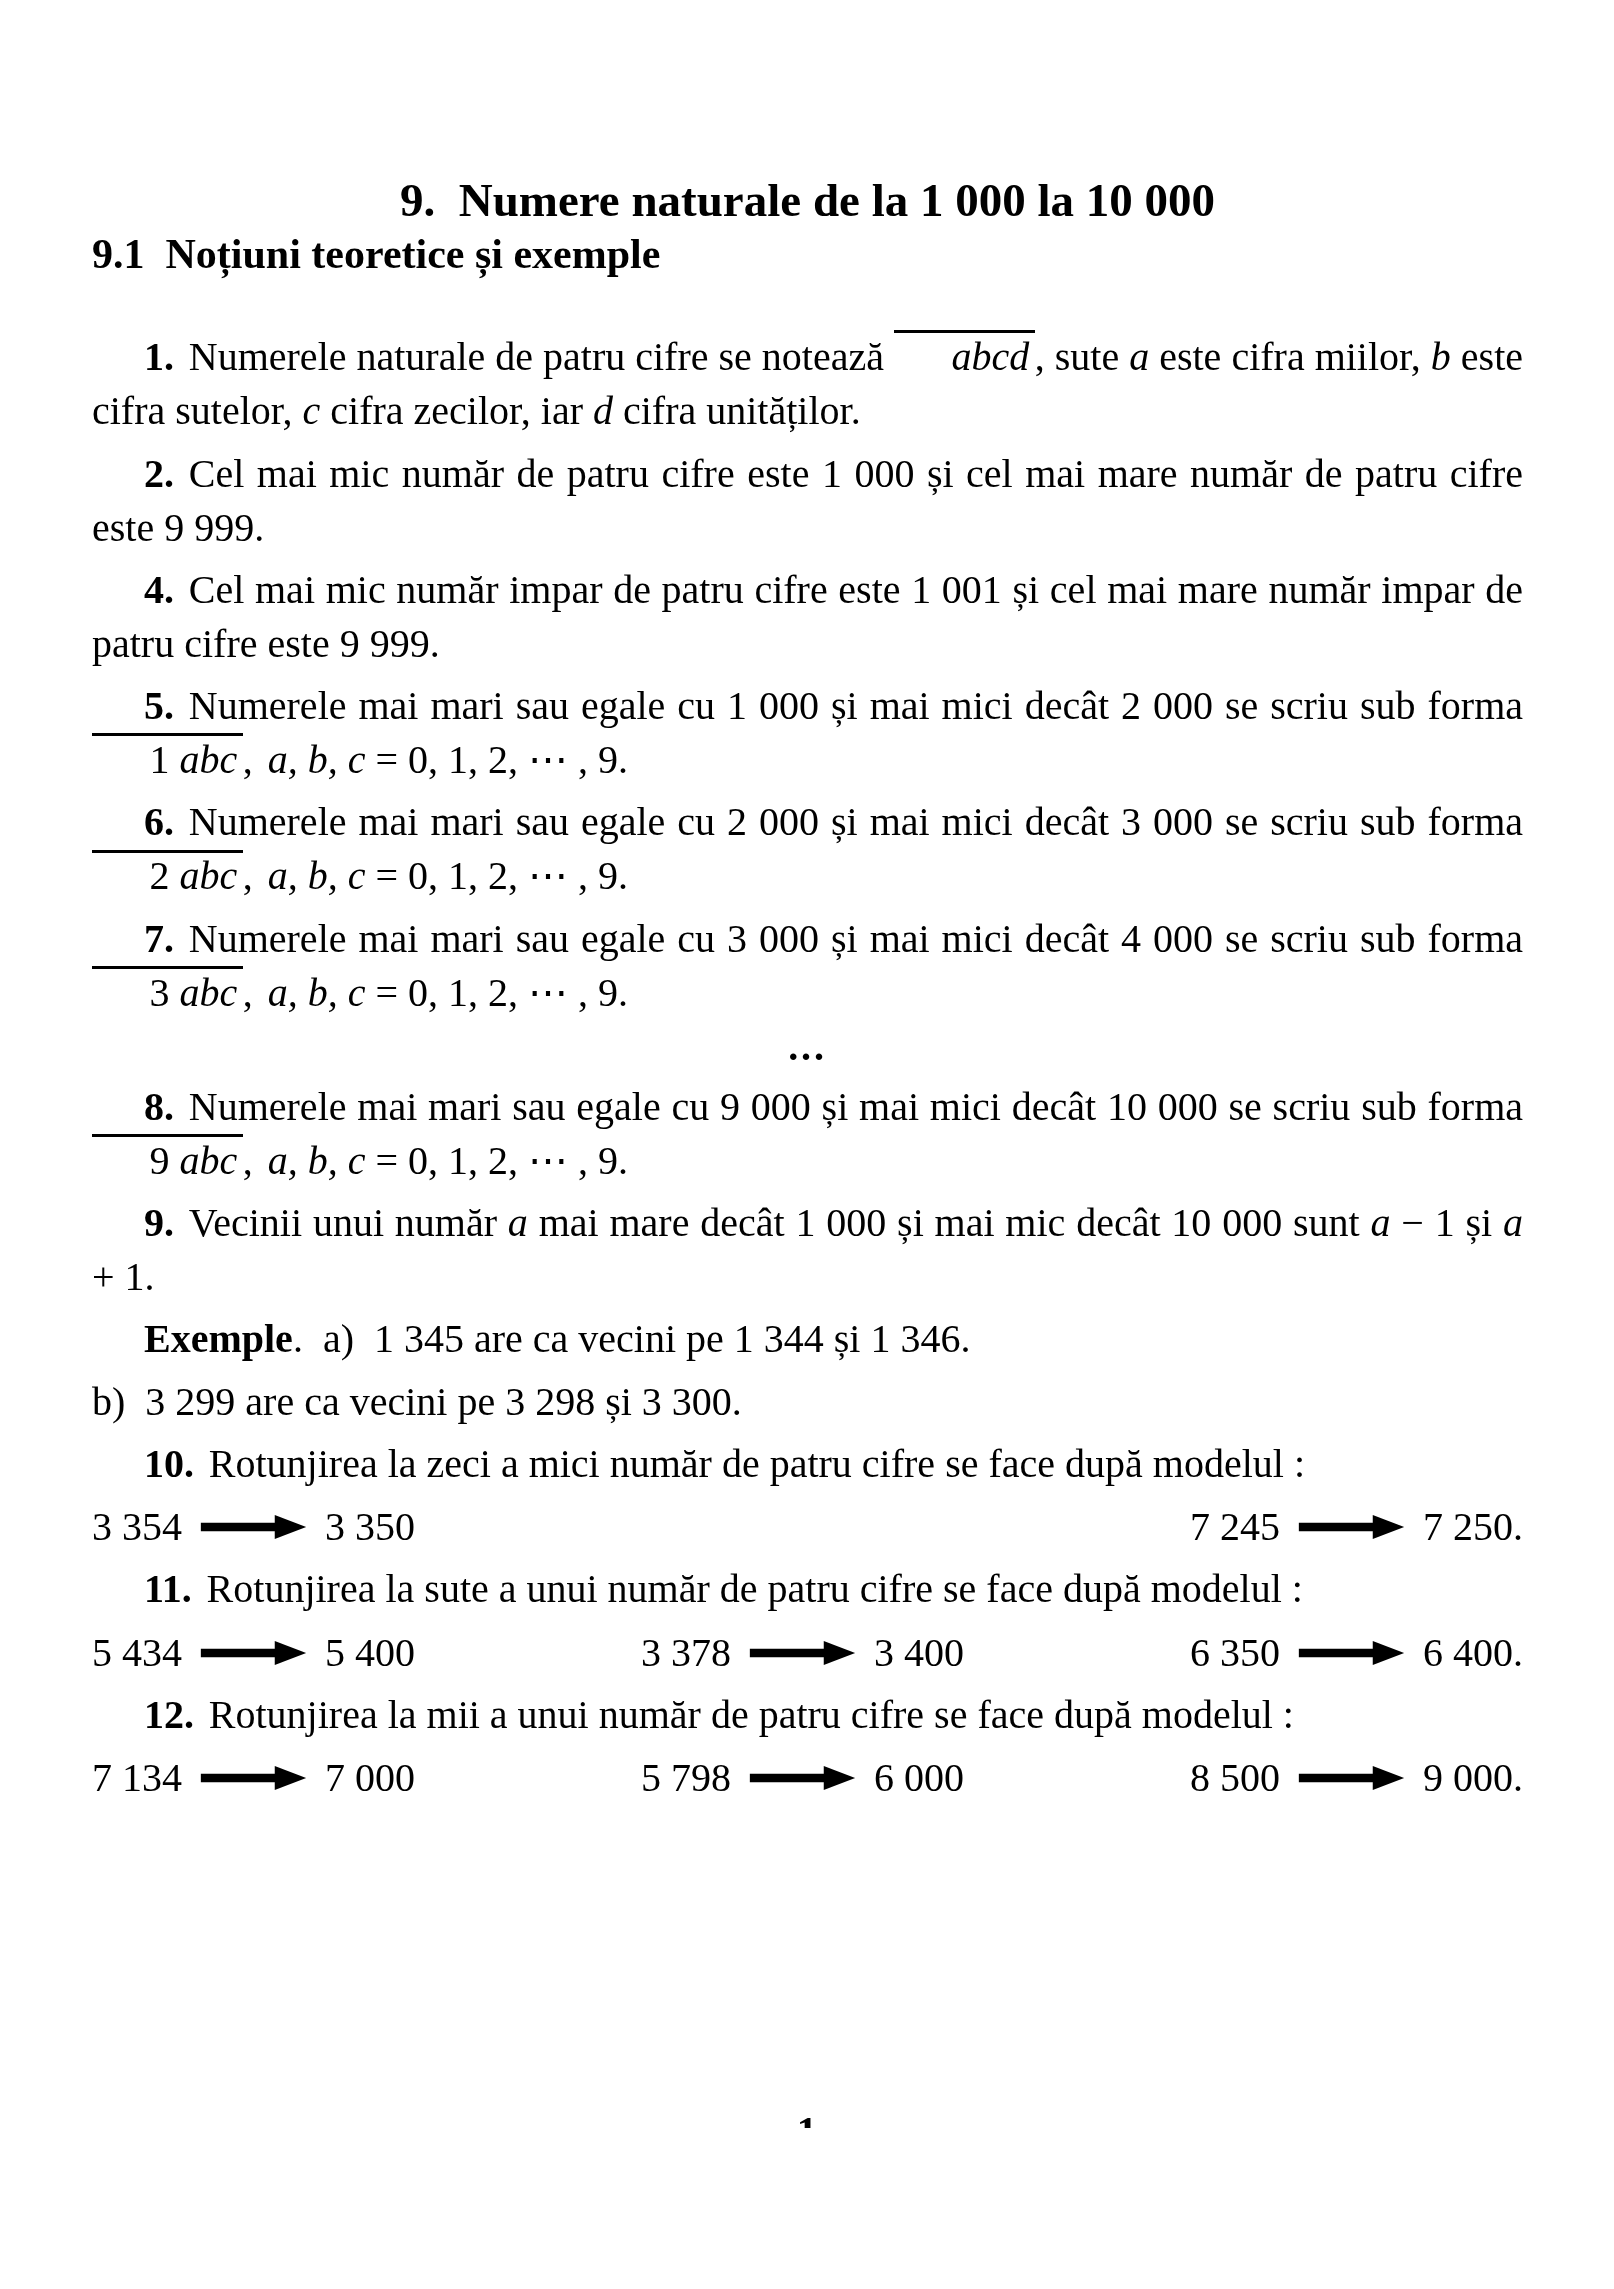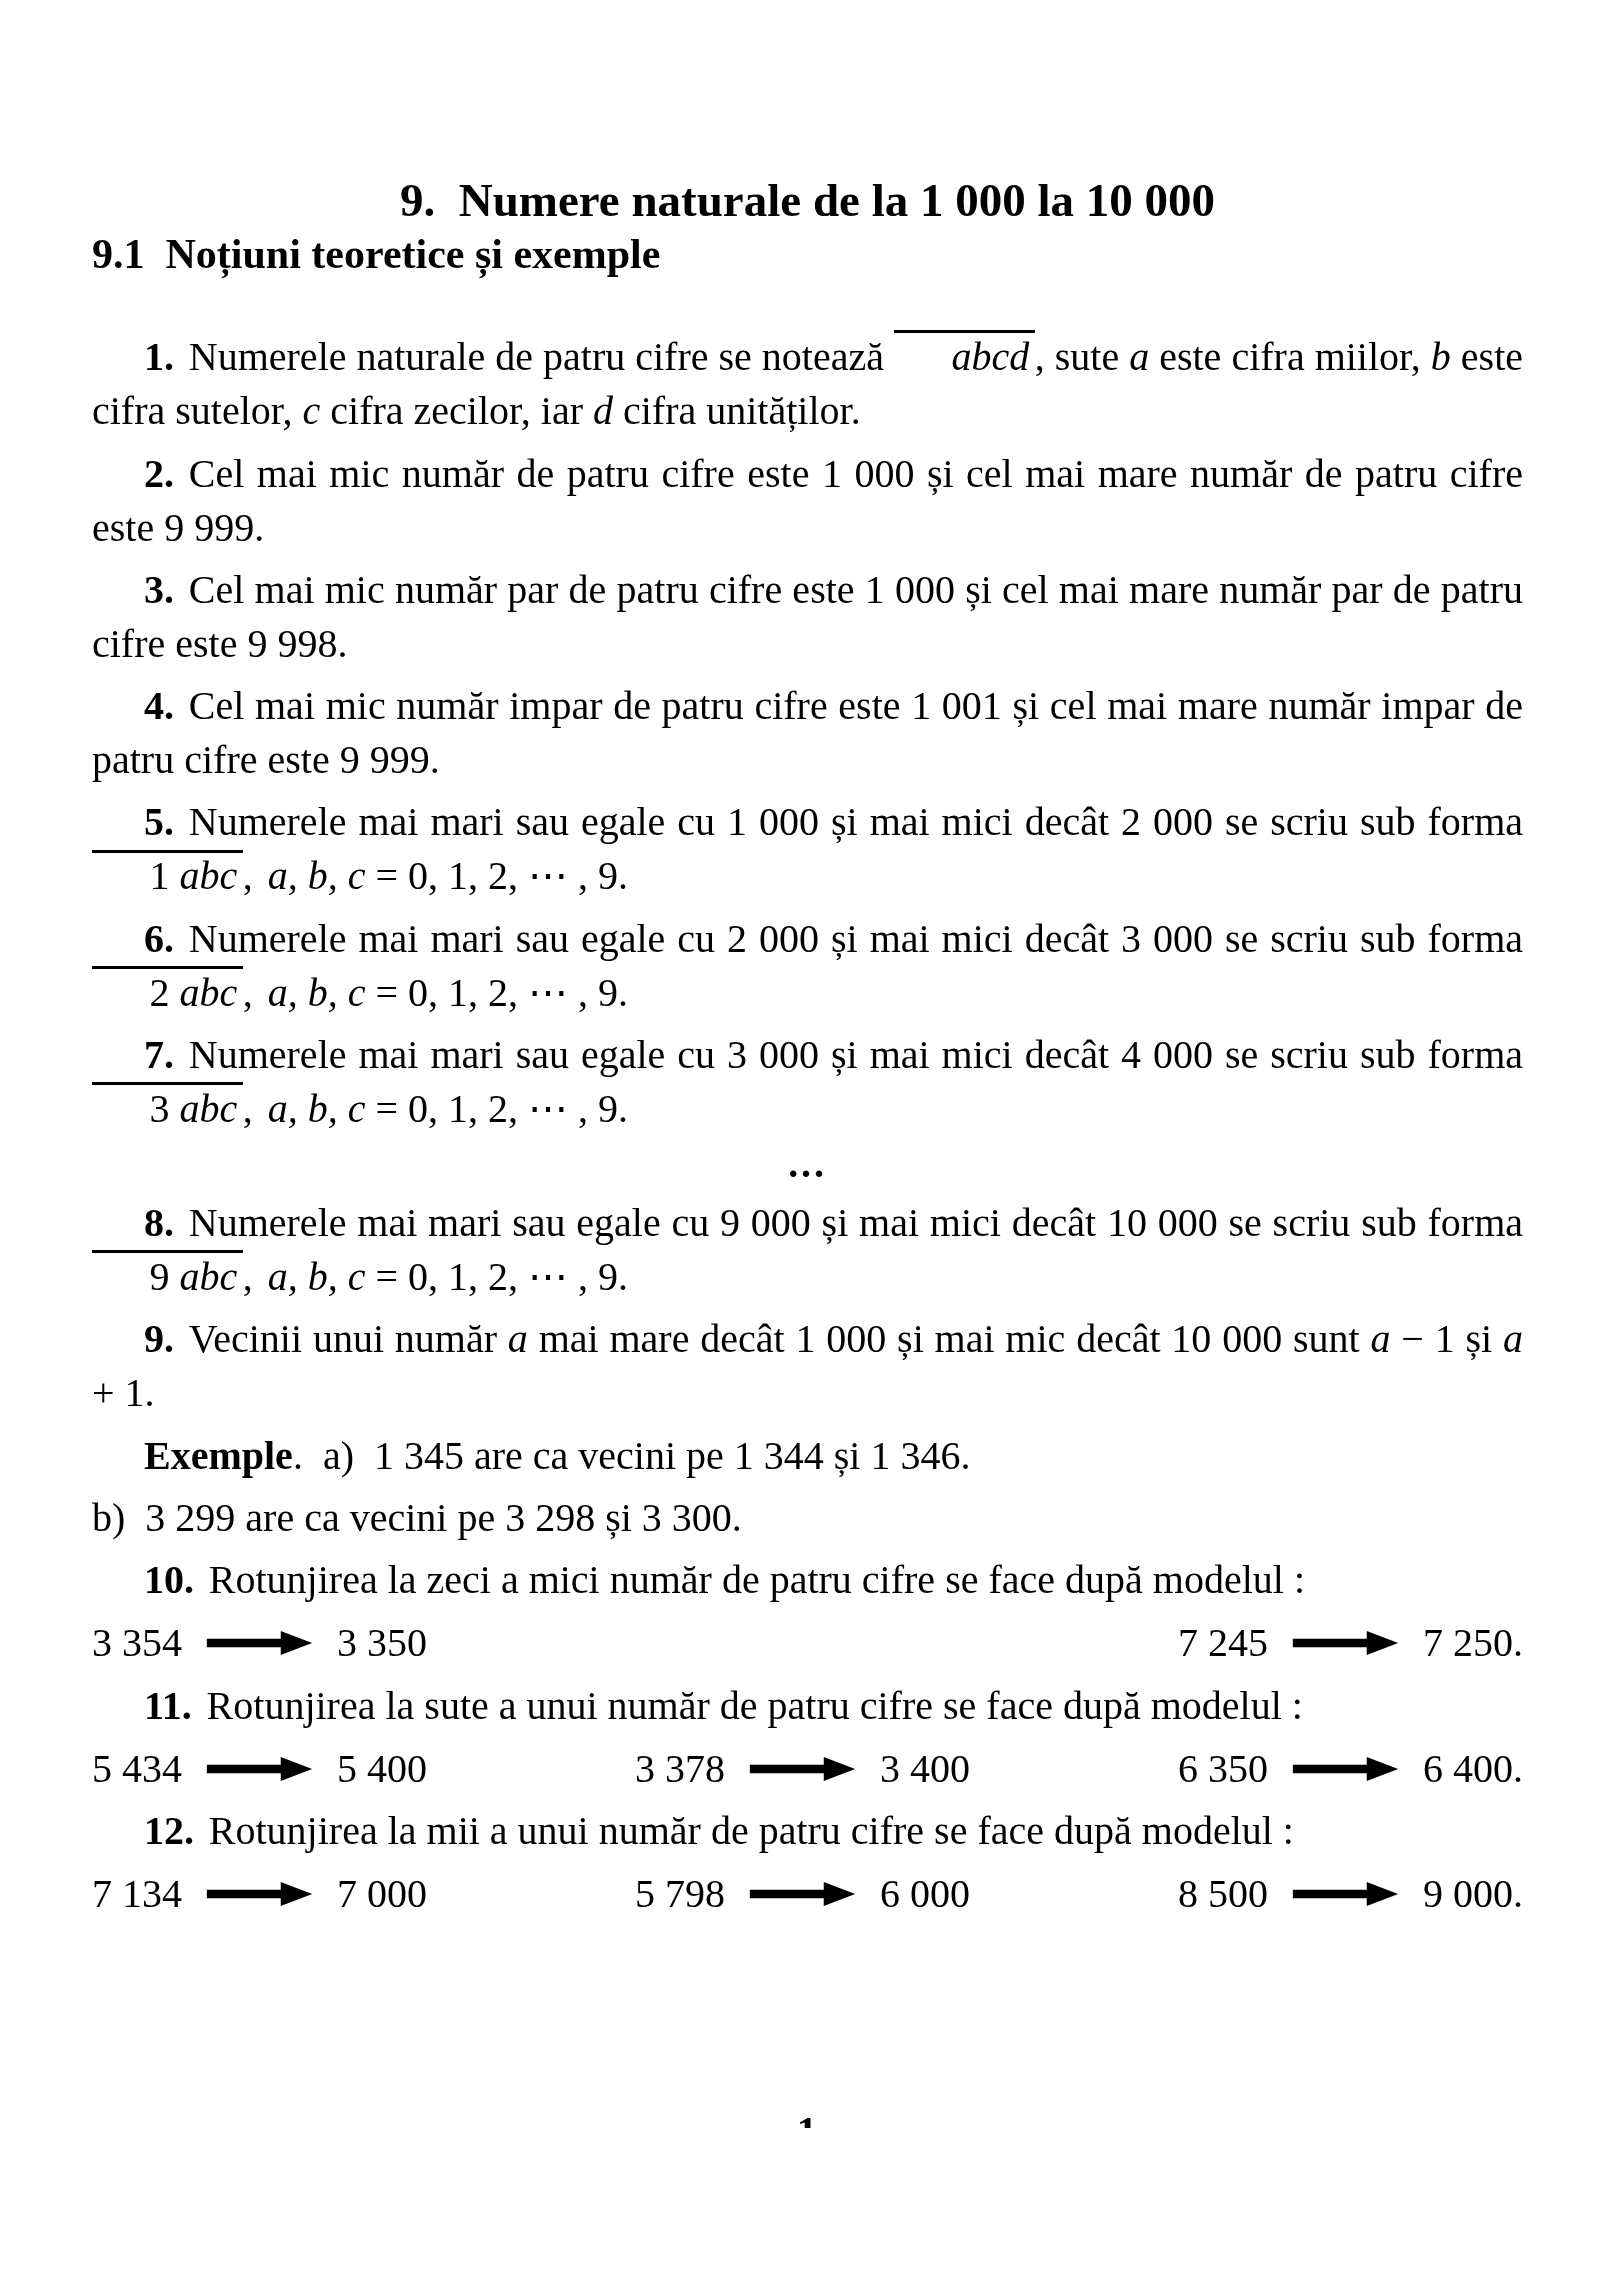--- a/index.html
+++ b/index.html
@@ -30,21 +30,21 @@
   }
   .vars { margin-left: 15px; }
   .dots-row {
     text-align: center; font-weight: bold;
     font-size: 40px; line-height: 48px; margin-top: 3.7px; letter-spacing: 2.8px;
   }
   .arrow-row {
     display: flex; justify-content: space-between; align-items: center;
     margin-top: 9.2px; font-size: 40px; line-height: 54px;
   }
-  .pair { display: flex; align-items: center; gap: 23px; }
+  .pair { display: flex; align-items: center; gap: 17px; }
   .arrow-icon { display: block; flex: 0 0 auto; }
   .page-number {
     position: absolute; left: 0; top: 2106px; width: 100%;
     text-align: center; font-size: 41px; font-weight: bold;
   }
 </style>
 </head>
 <body>
 
 <div class="page">
@@ -52,21 +52,20 @@
 
     <div class="title">9.&nbsp; Numere naturale de la 1&nbsp;000 la 10&nbsp;000</div>
     <div class="subtitle">9.1&nbsp; Noțiuni teoretice și exemple</div>
 
     <div class="bodytext">
 
       <p class="para"><b class="num">1.</b><span>Numerele naturale de patru cifre se notează </span><span class="ov"><i>abcd</i></span><span>, sute </span><i>a</i><span> este cifra miilor, </span><i>b</i><span> este cifra sutelor, </span><i>c</i><span> cifra zecilor, iar </span><i>d</i><span> cifra unităților.</span></p>
 
       <p class="para"><b class="num">2.</b><span>Cel mai mic număr de patru cifre este 1&nbsp;000 și cel mai mare număr de patru cifre este 9&nbsp;999.</span></p>
 
-      <p class="para"><b class="num">3.</b><span>Cel mai mic număr par de patru cifre este 1&nbsp;000 și cel mai mare număr par de patru cifre este 9&nbsp;998.</span></p>
 
       <p class="para"><b class="num">4.</b><span>Cel mai mic număr impar de patru cifre este 1&nbsp;001 și cel mai mare număr impar de patru cifre este 9&nbsp;999.</span></p>
 
       <p class="para"><b class="num">5.</b><span>Numerele mai mari sau egale cu 1&nbsp;000 și mai mici decât 2&nbsp;000 se scriu sub forma </span><span class="ov"><span>1&nbsp;</span><i>abc</i></span><span>,</span><i class="vars">a, b, c</i><span> = 0, 1, 2, ⋯ , 9.</span></p>
 
       <p class="para"><b class="num">6.</b><span>Numerele mai mari sau egale cu 2&nbsp;000 și mai mici decât 3&nbsp;000 se scriu sub forma </span><span class="ov"><span>2&nbsp;</span><i>abc</i></span><span>,</span><i class="vars">a, b, c</i><span> = 0, 1, 2, ⋯ , 9.</span></p>
 
       <p class="para"><b class="num">7.</b><span>Numerele mai mari sau egale cu 3&nbsp;000 și mai mici decât 4&nbsp;000 se scriu sub forma </span><span class="ov"><span>3&nbsp;</span><i>abc</i></span><span>,</span><i class="vars">a, b, c</i><span> = 0, 1, 2, ⋯ , 9.</span></p>
 
       <div class="dots-row">...</div>

